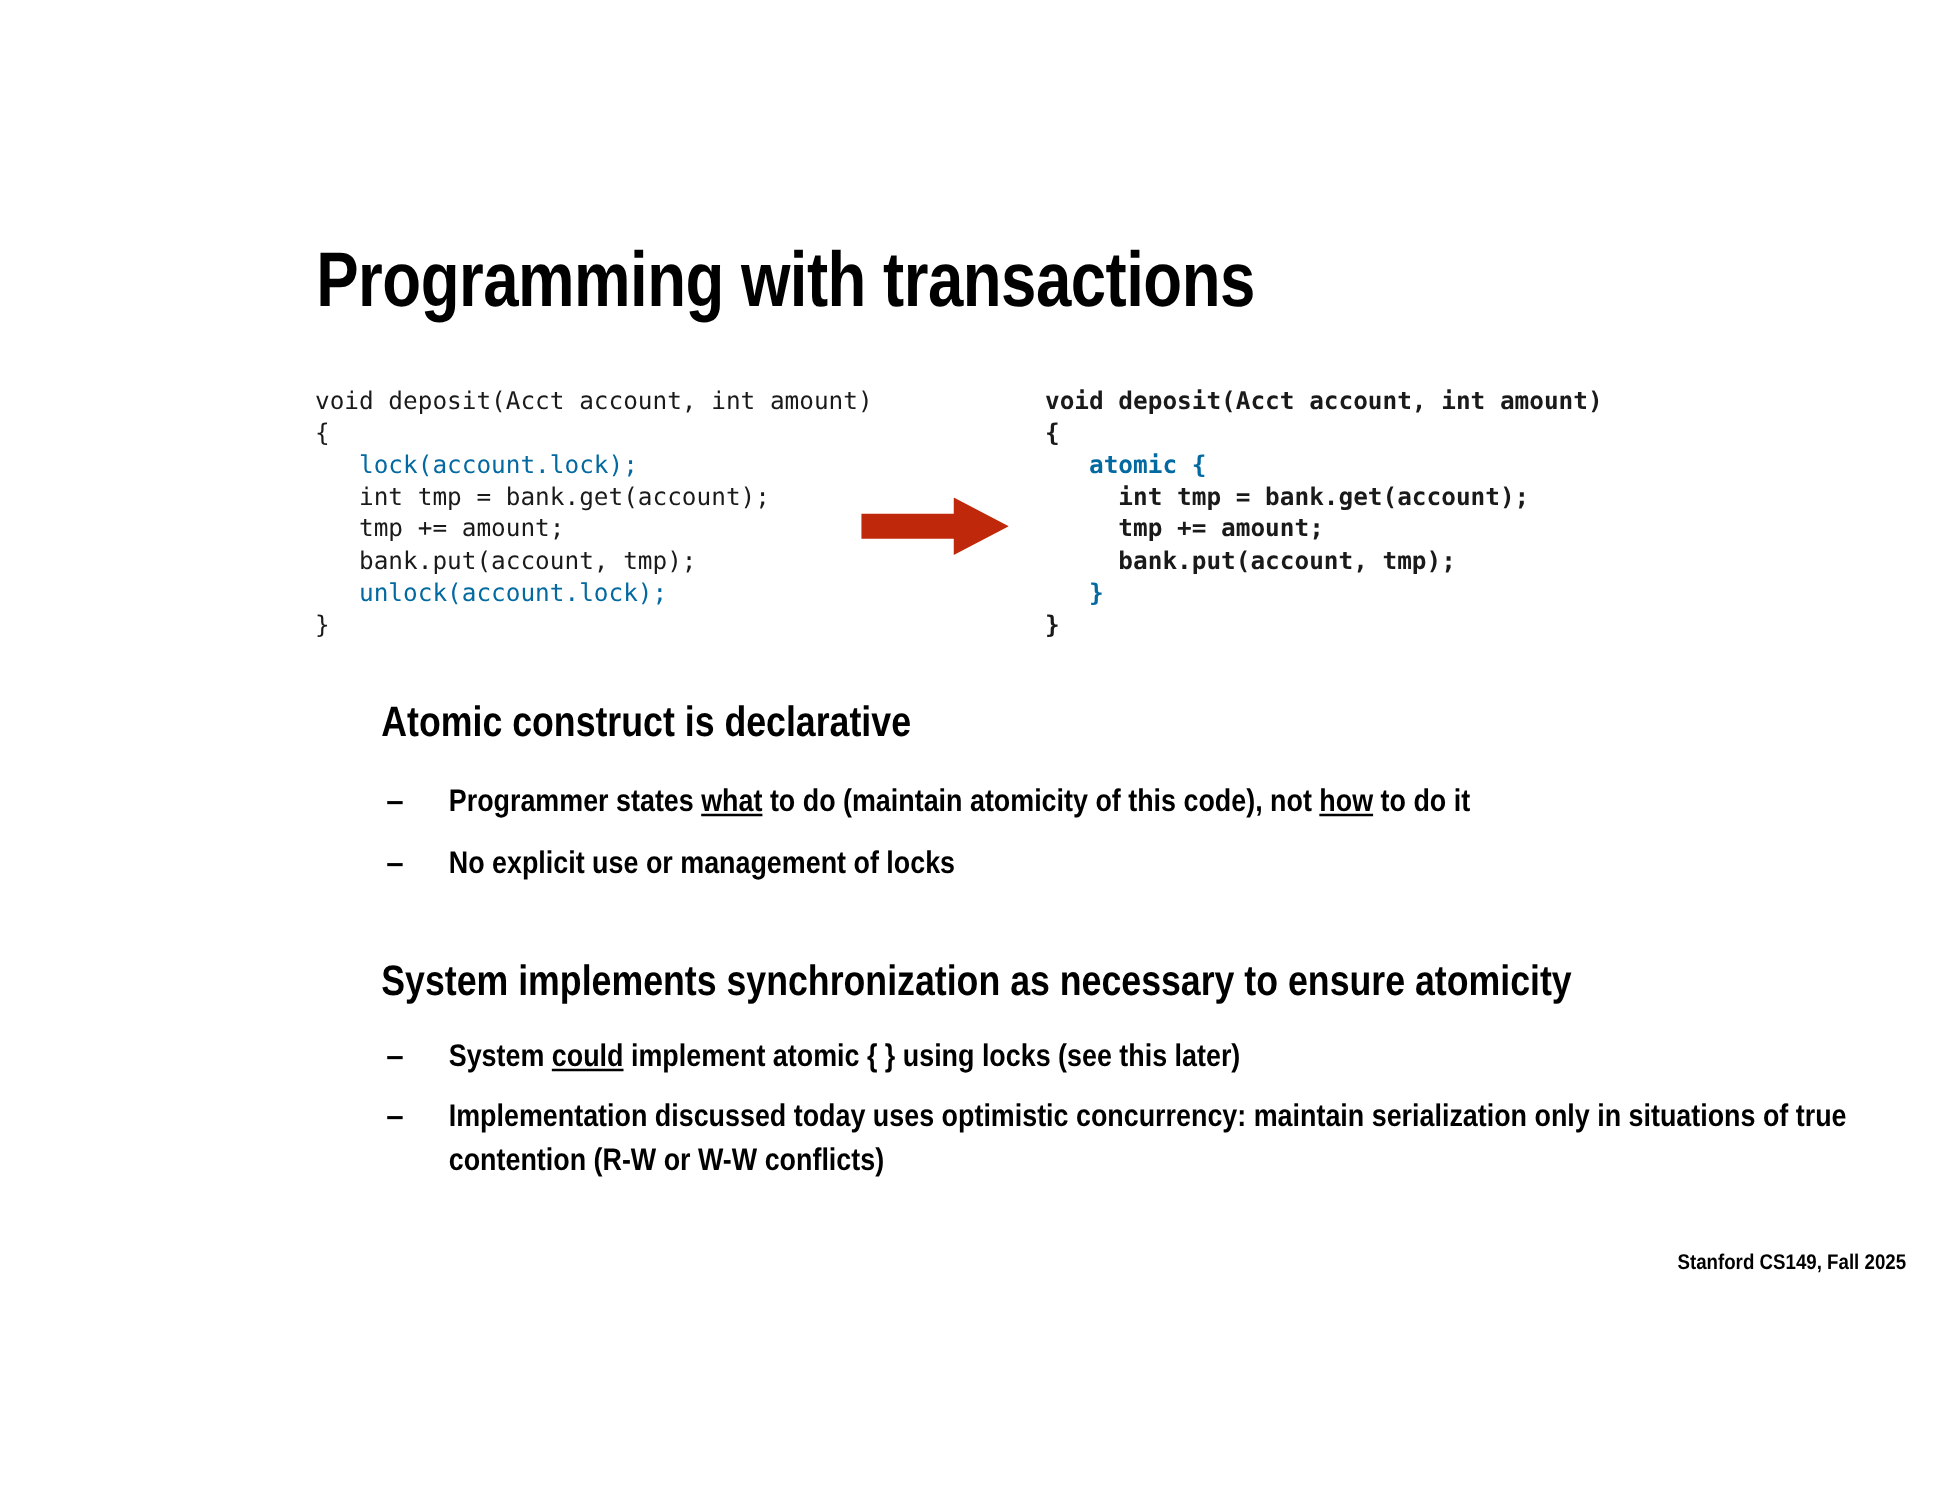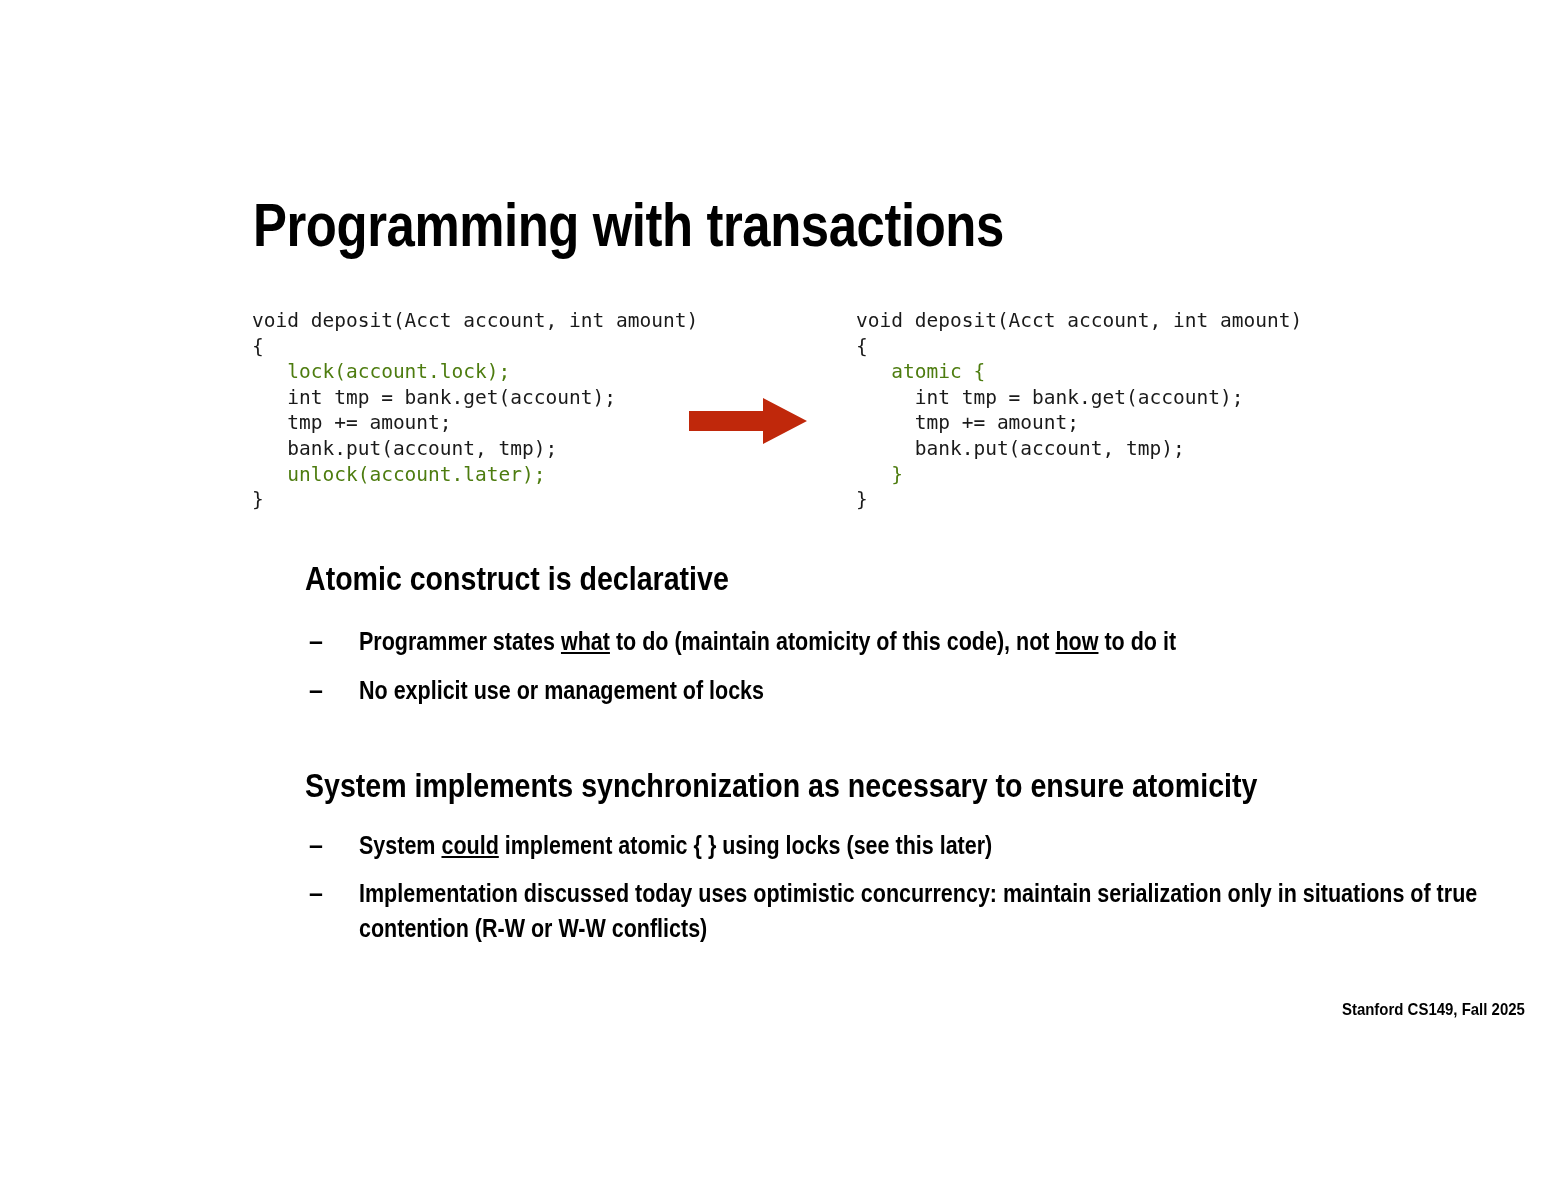--- a/index.html
+++ b/index.html
@@ -40,23 +40,23 @@
   .code-block {
     position: absolute;
     font-family: "DejaVu Sans Mono", "Liberation Mono", monospace;
     font-size: 19.5px;
     line-height: 25.6px;
     white-space: pre;
     color: #1a1a1a;
     letter-spacing: 0px;
   }
   .code-left  { left: 252px; top: 308px; }
-  .code-right { left: 856px; top: 308px; }
+  .code-right { left: 836px; top: 308px; font-weight: bold; }
 
-  .code-red { color: #4d7c0f; }
+  .code-red { color: #0369a1; }
 
   
   .arrow {
     position: absolute;
     left: 689px;
     top: 398px;
     width: 118px;
     height: 46px;
   }
 
@@ -127,21 +127,21 @@
 <div class="slide">
 
   <div class="slide-title">Programming with transactions</div>
 
   <div class="code-block code-left" id="code-left"><span>void deposit(Acct account, int amount)</span>
 <span>{</span>
 <span class="code-red">   lock(account.lock);</span>
 <span>   int tmp = bank.get(account);</span>
 <span>   tmp += amount;</span>
 <span>   bank.put(account, tmp);</span>
-<span class="code-red">   unlock(account.later);</span>
+<span class="code-red">   unlock(account.lock);</span>
 <span>}</span></div>
 
   <div class="arrow">
     <svg width="118" height="46" viewBox="0 0 118 46" xmlns="http://www.w3.org/2000/svg">
       <polygon points="0,13 74,13 74,0 118,23 74,46 74,33 0,33" fill="#c0280b"></polygon>
     </svg>
   </div>
 
   <div class="code-block code-right" id="code-right"><span>void deposit(Acct account, int amount)</span>
 <span>{</span>

